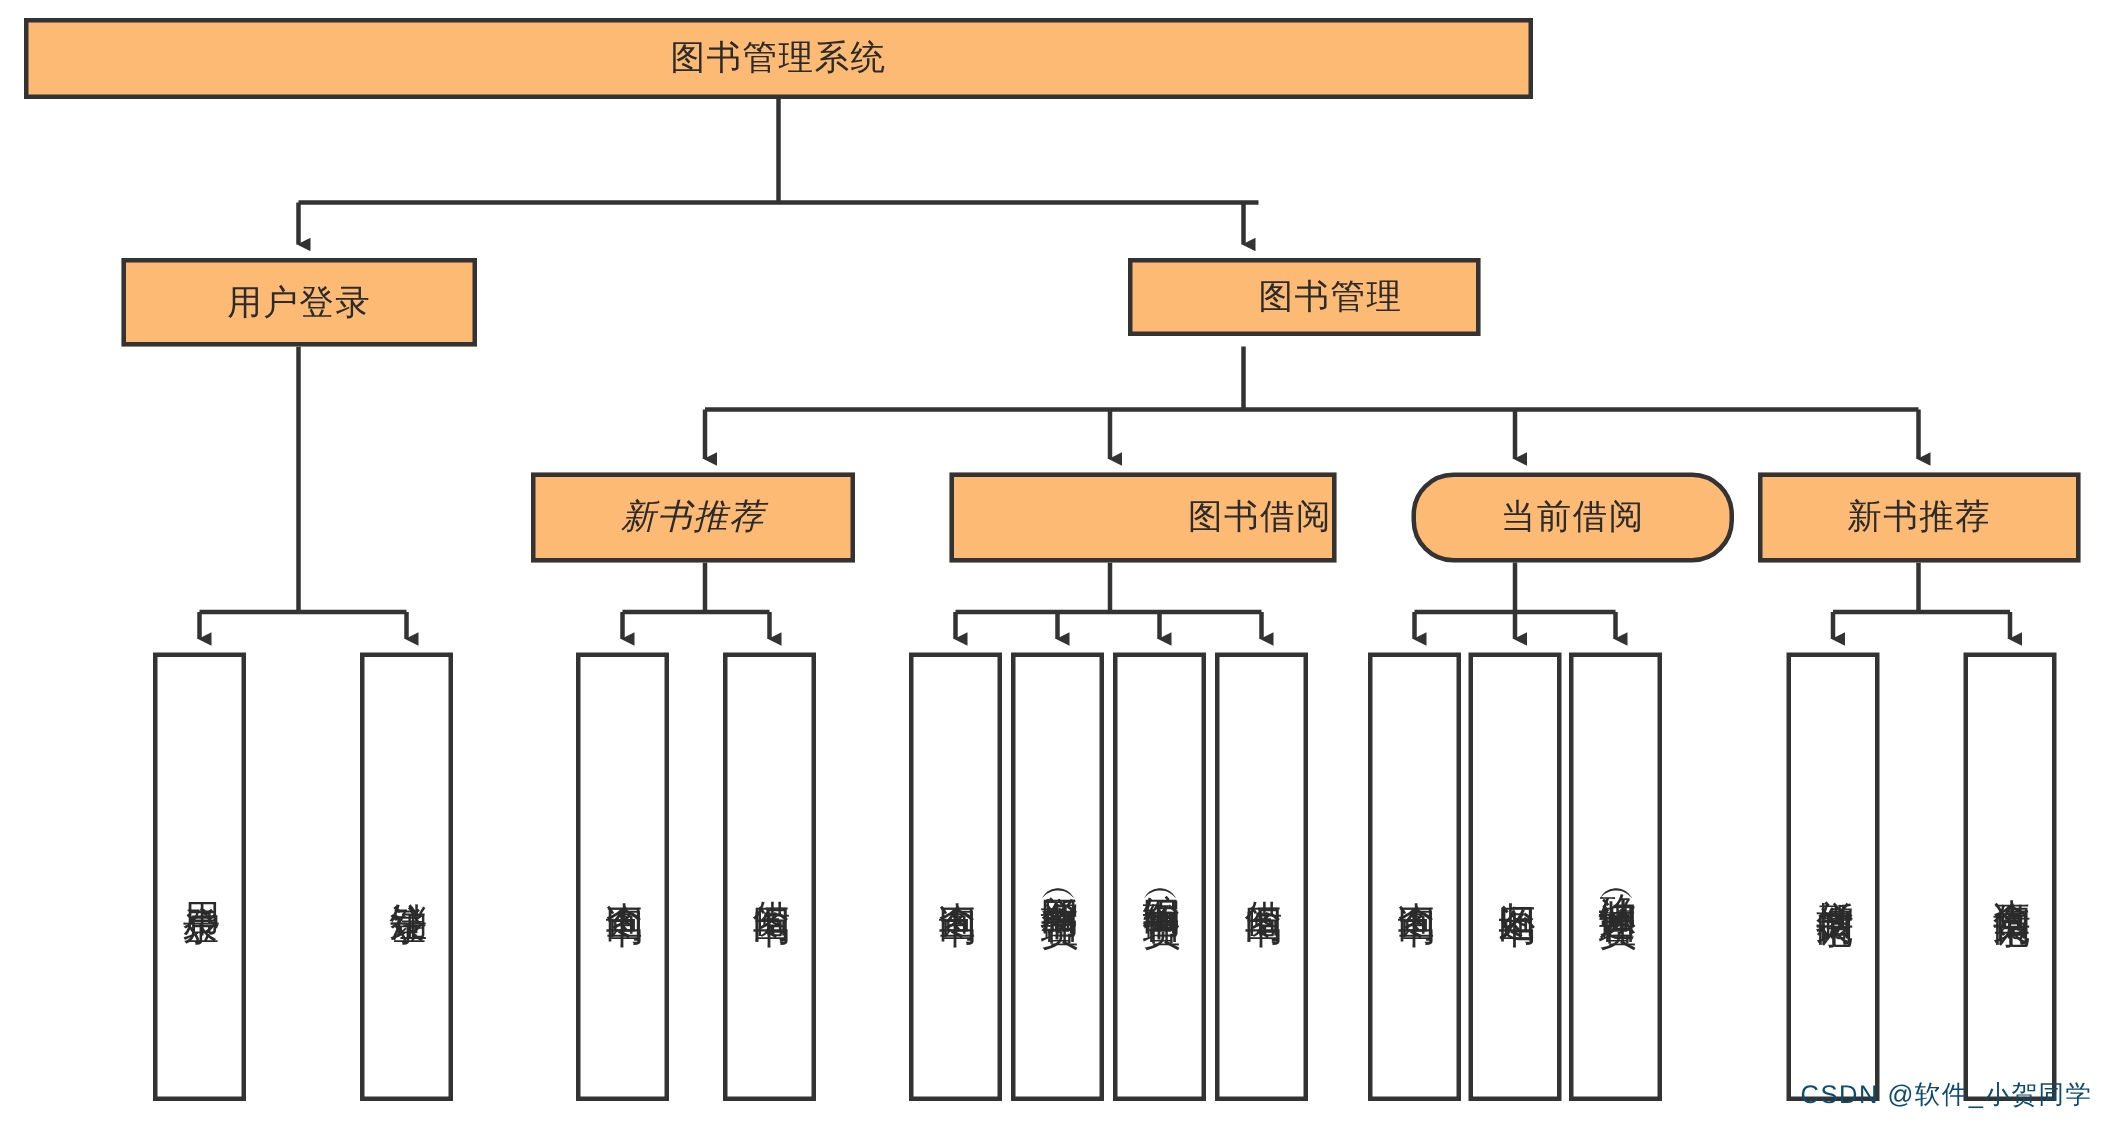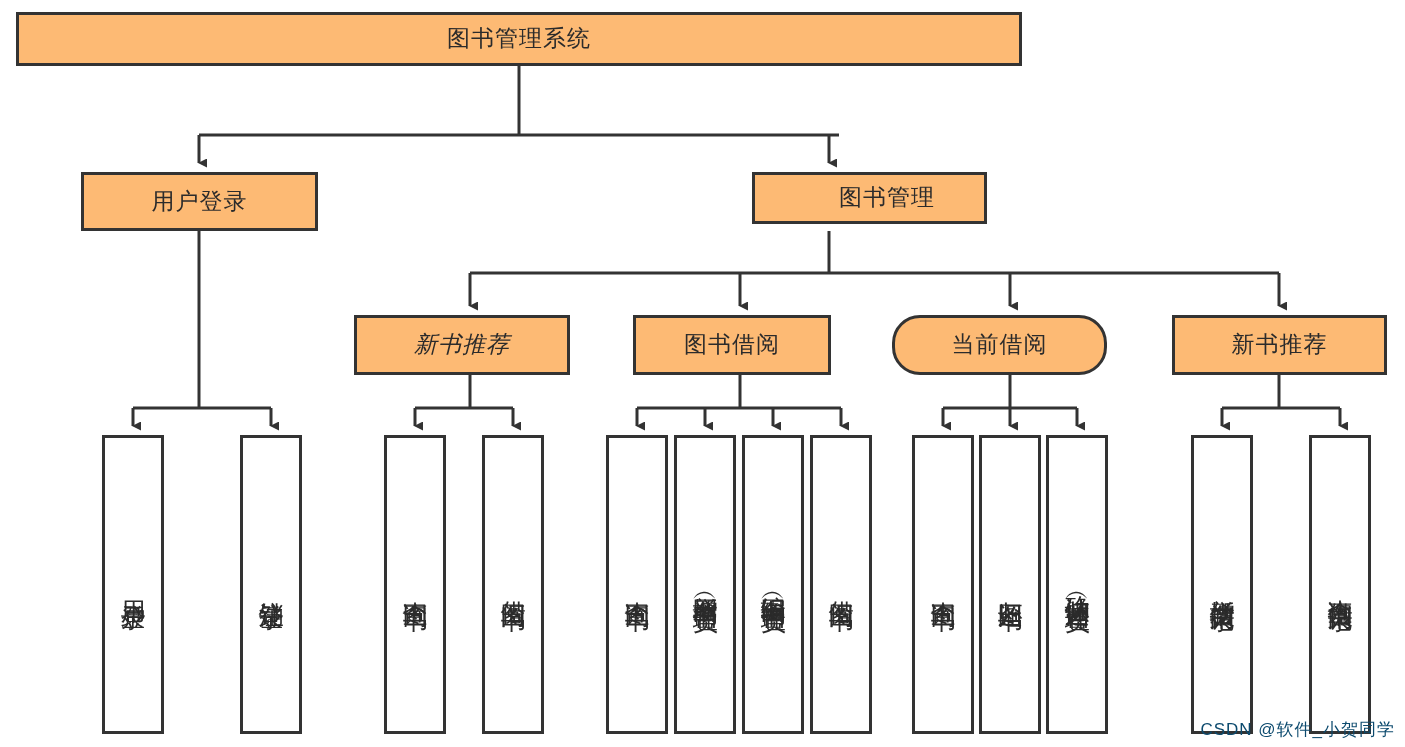--- a/index.html
+++ b/index.html
@@ -124,24 +124,24 @@
   <div class="node" style="left:81px;top:172px;width:237px;height:59px;">
     <span class="lbl">用户登录</span>
   </div>
   <div class="node" style="left:752px;top:172px;width:235px;height:52px;padding-left:35px;">
     <span class="lbl">图书管理</span>
   </div>
 
   <div class="node" style="left:354px;top:315px;width:216px;height:60px;font-style:italic;">
     <span class="lbl">新书推荐</span>
   </div>
-  <div class="node" style="left:633px;top:315px;width:198px;height:60px;">
+  <div class="node" style="left:633px;top:315px;width:258px;height:60px;justify-content:flex-end;">
     <span class="lbl">图书借阅</span>
   </div>
-  <div class="node" style="left:892px;top:315px;width:215px;height:60px;border-radius:28px;">
+  <div class="node" style="left:941px;top:315px;width:215px;height:60px;border-radius:28px;">
     <span class="lbl">当前借阅</span>
   </div>
   <div class="node" style="left:1172px;top:315px;width:215px;height:60px;">
     <span class="lbl">新书推荐</span>
   </div>
 
   <div class="leaf" style="left:102px;top:435px;width:62px;height:299px;">
     <span class="vlbl">用户登录</span>
   </div>
   <div class="leaf" style="left:240px;top:435px;width:62px;height:299px;">

